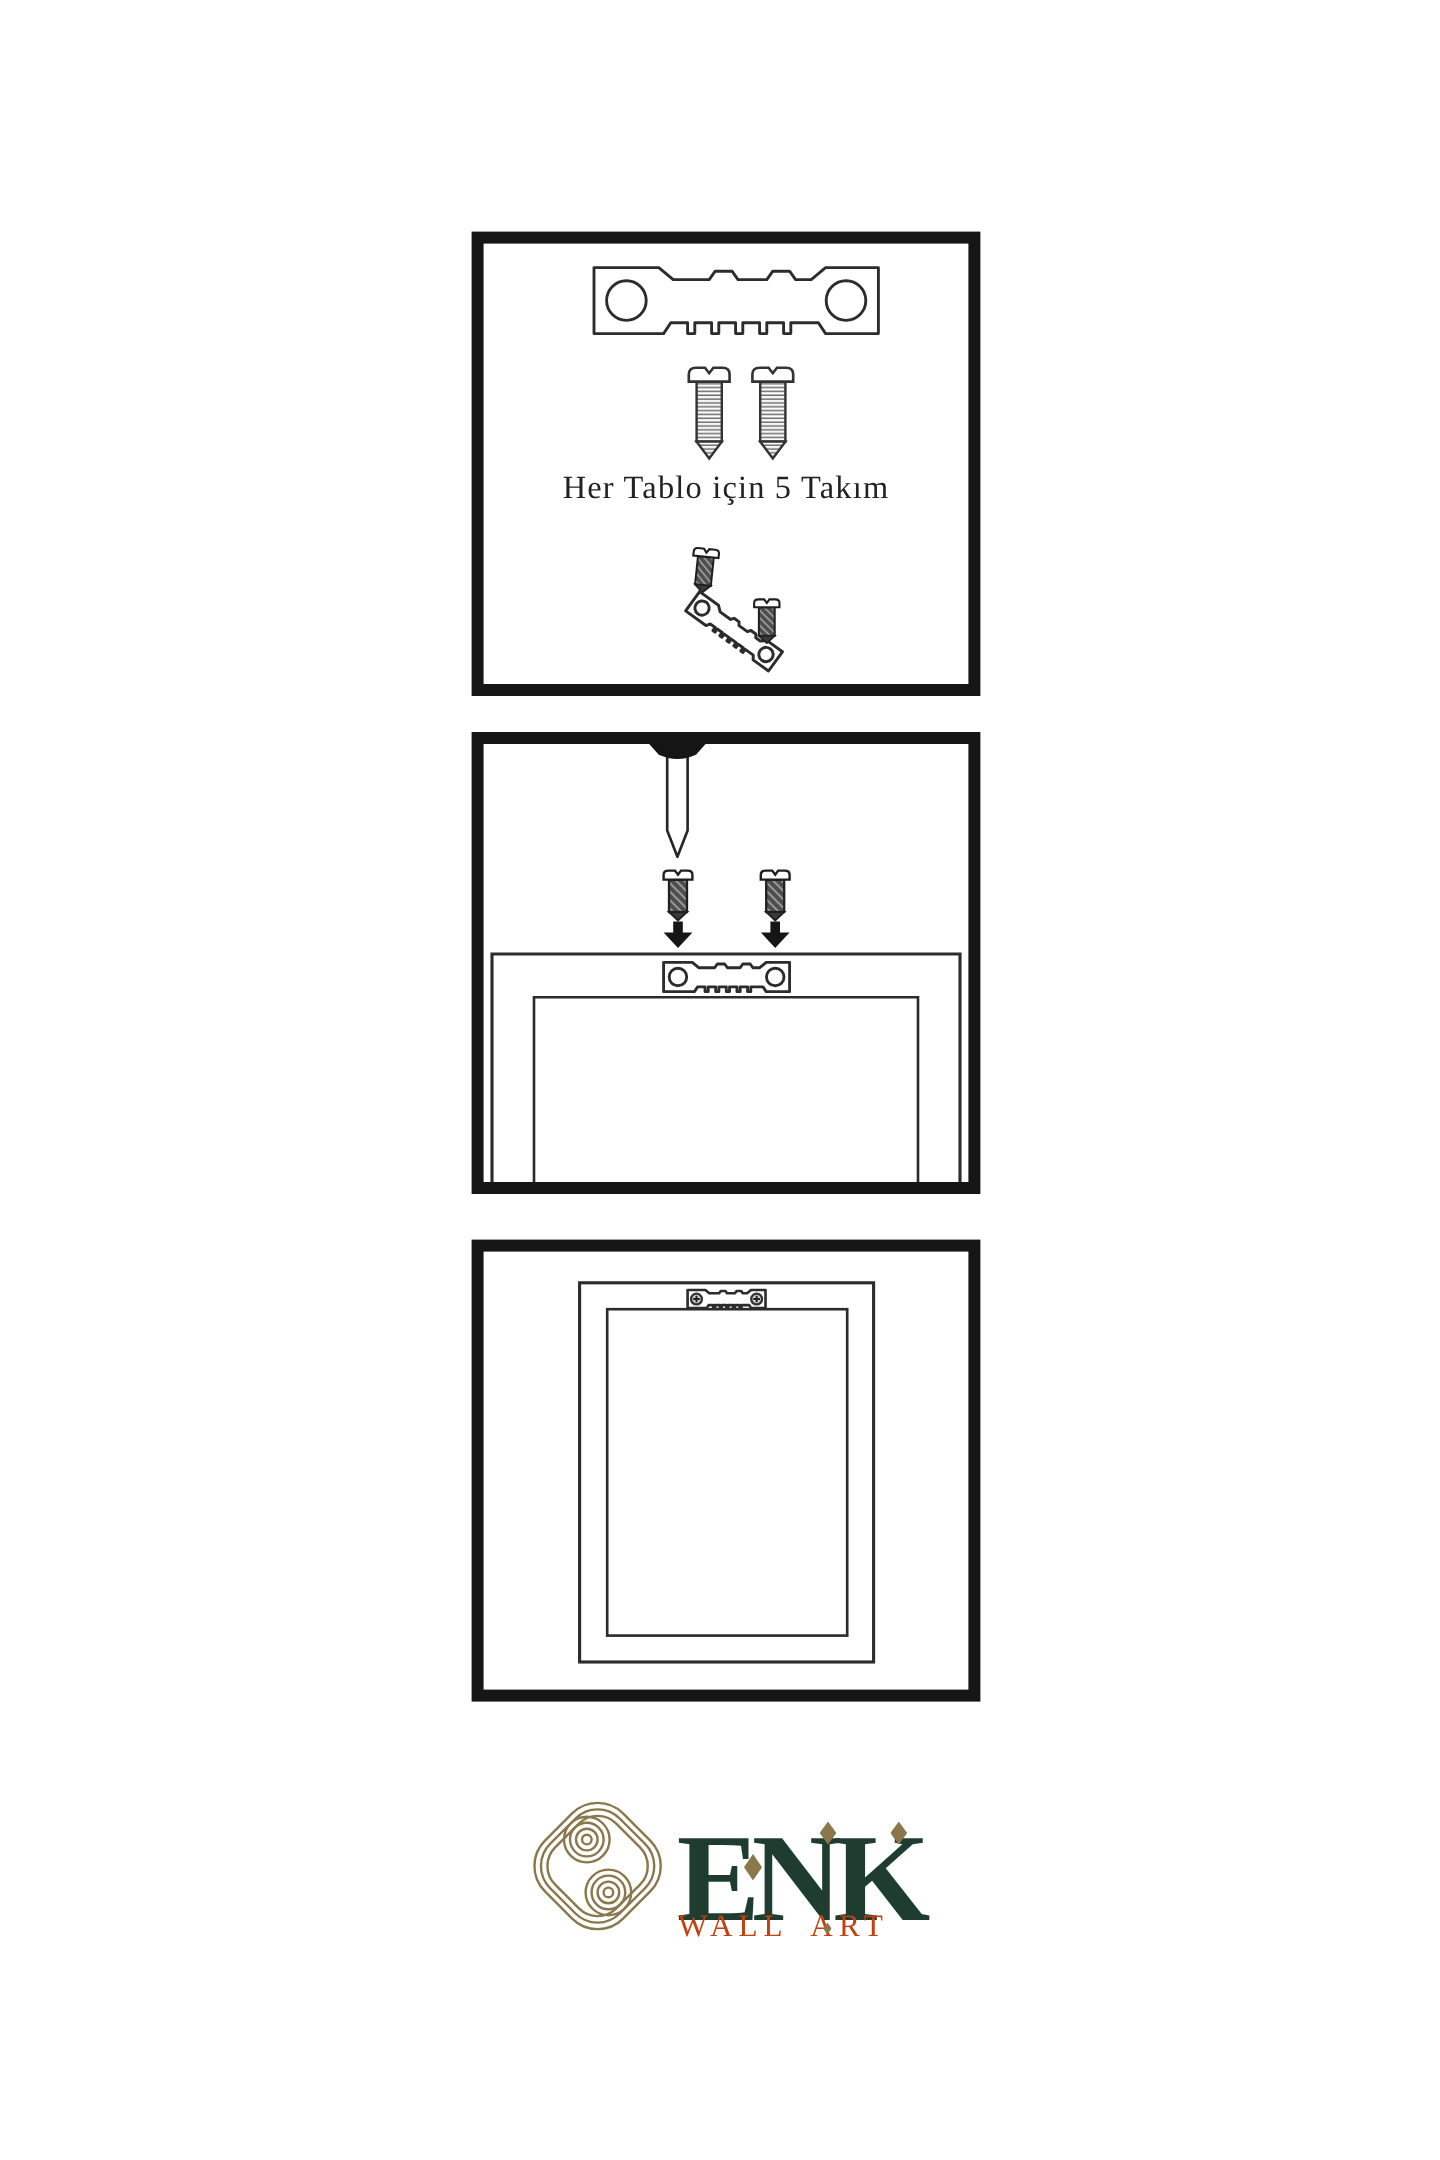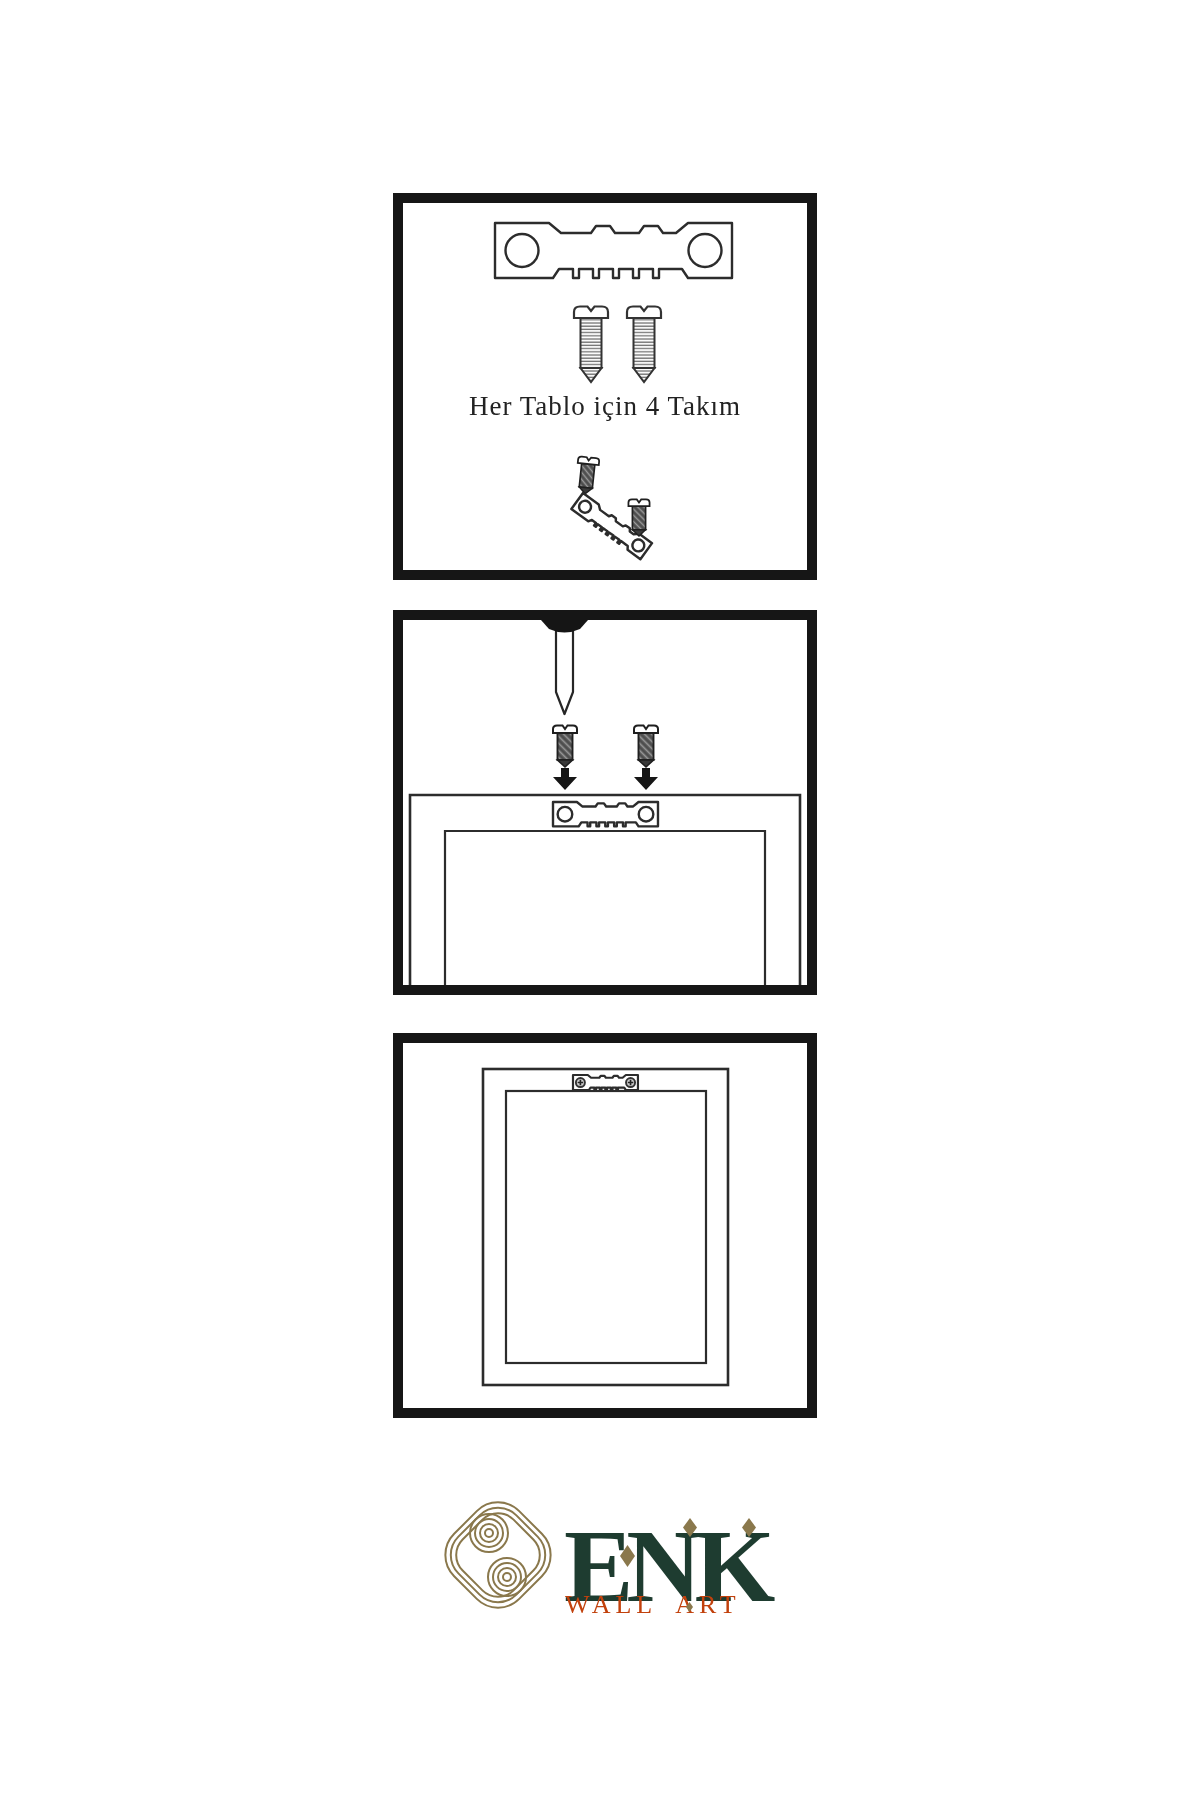--- a/index.html
+++ b/index.html
@@ -89,21 +89,21 @@
           <circle cx="27" cy="27.5" r="16.5"></circle>
           <circle cx="210" cy="27.5" r="16.5"></circle>
         </g>
         <g transform="translate(236,296) scale(0.88)">
           <rect x="-7.5" y="8" width="15" height="27" fill="url(#thrD1)" stroke="#1f1f1f" stroke-width="1.9"></rect>
           <path d="M-7.5,35 L7.5,35 L0,42 Z" fill="#3a3a3a" stroke="#1f1f1f" stroke-width="1.6"></path>
           <path d="M-12,8 L-12,4 Q-12,0.5 -8,0.5 L-2.5,0.5 L0,4 L2.5,0.5 L8,0.5 Q12,0.5 12,4 L12,8 Z" fill="#ffffff" stroke="#1f1f1f" stroke-width="2"></path>
         </g>
       </g>
     </svg>
-    <div class="caption">Her Tablo için 4 Takım</div>
+    <div class="caption">Her Tablo için 5 Takım</div>
   </section>
 
   <section class="panel" id="panel-attach">
     <svg viewBox="0 0 404 365" width="404" height="365">
       <defs>
         <pattern id="thrD2" width="5" height="5" patternUnits="userSpaceOnUse" patternTransform="rotate(45)">
           <rect width="5" height="5" fill="#4e4e4e"></rect>
           <path d="M0,2.5 H5" stroke="#9b9b9b" stroke-width="1.6"></path>
         </pattern>
       </defs>

